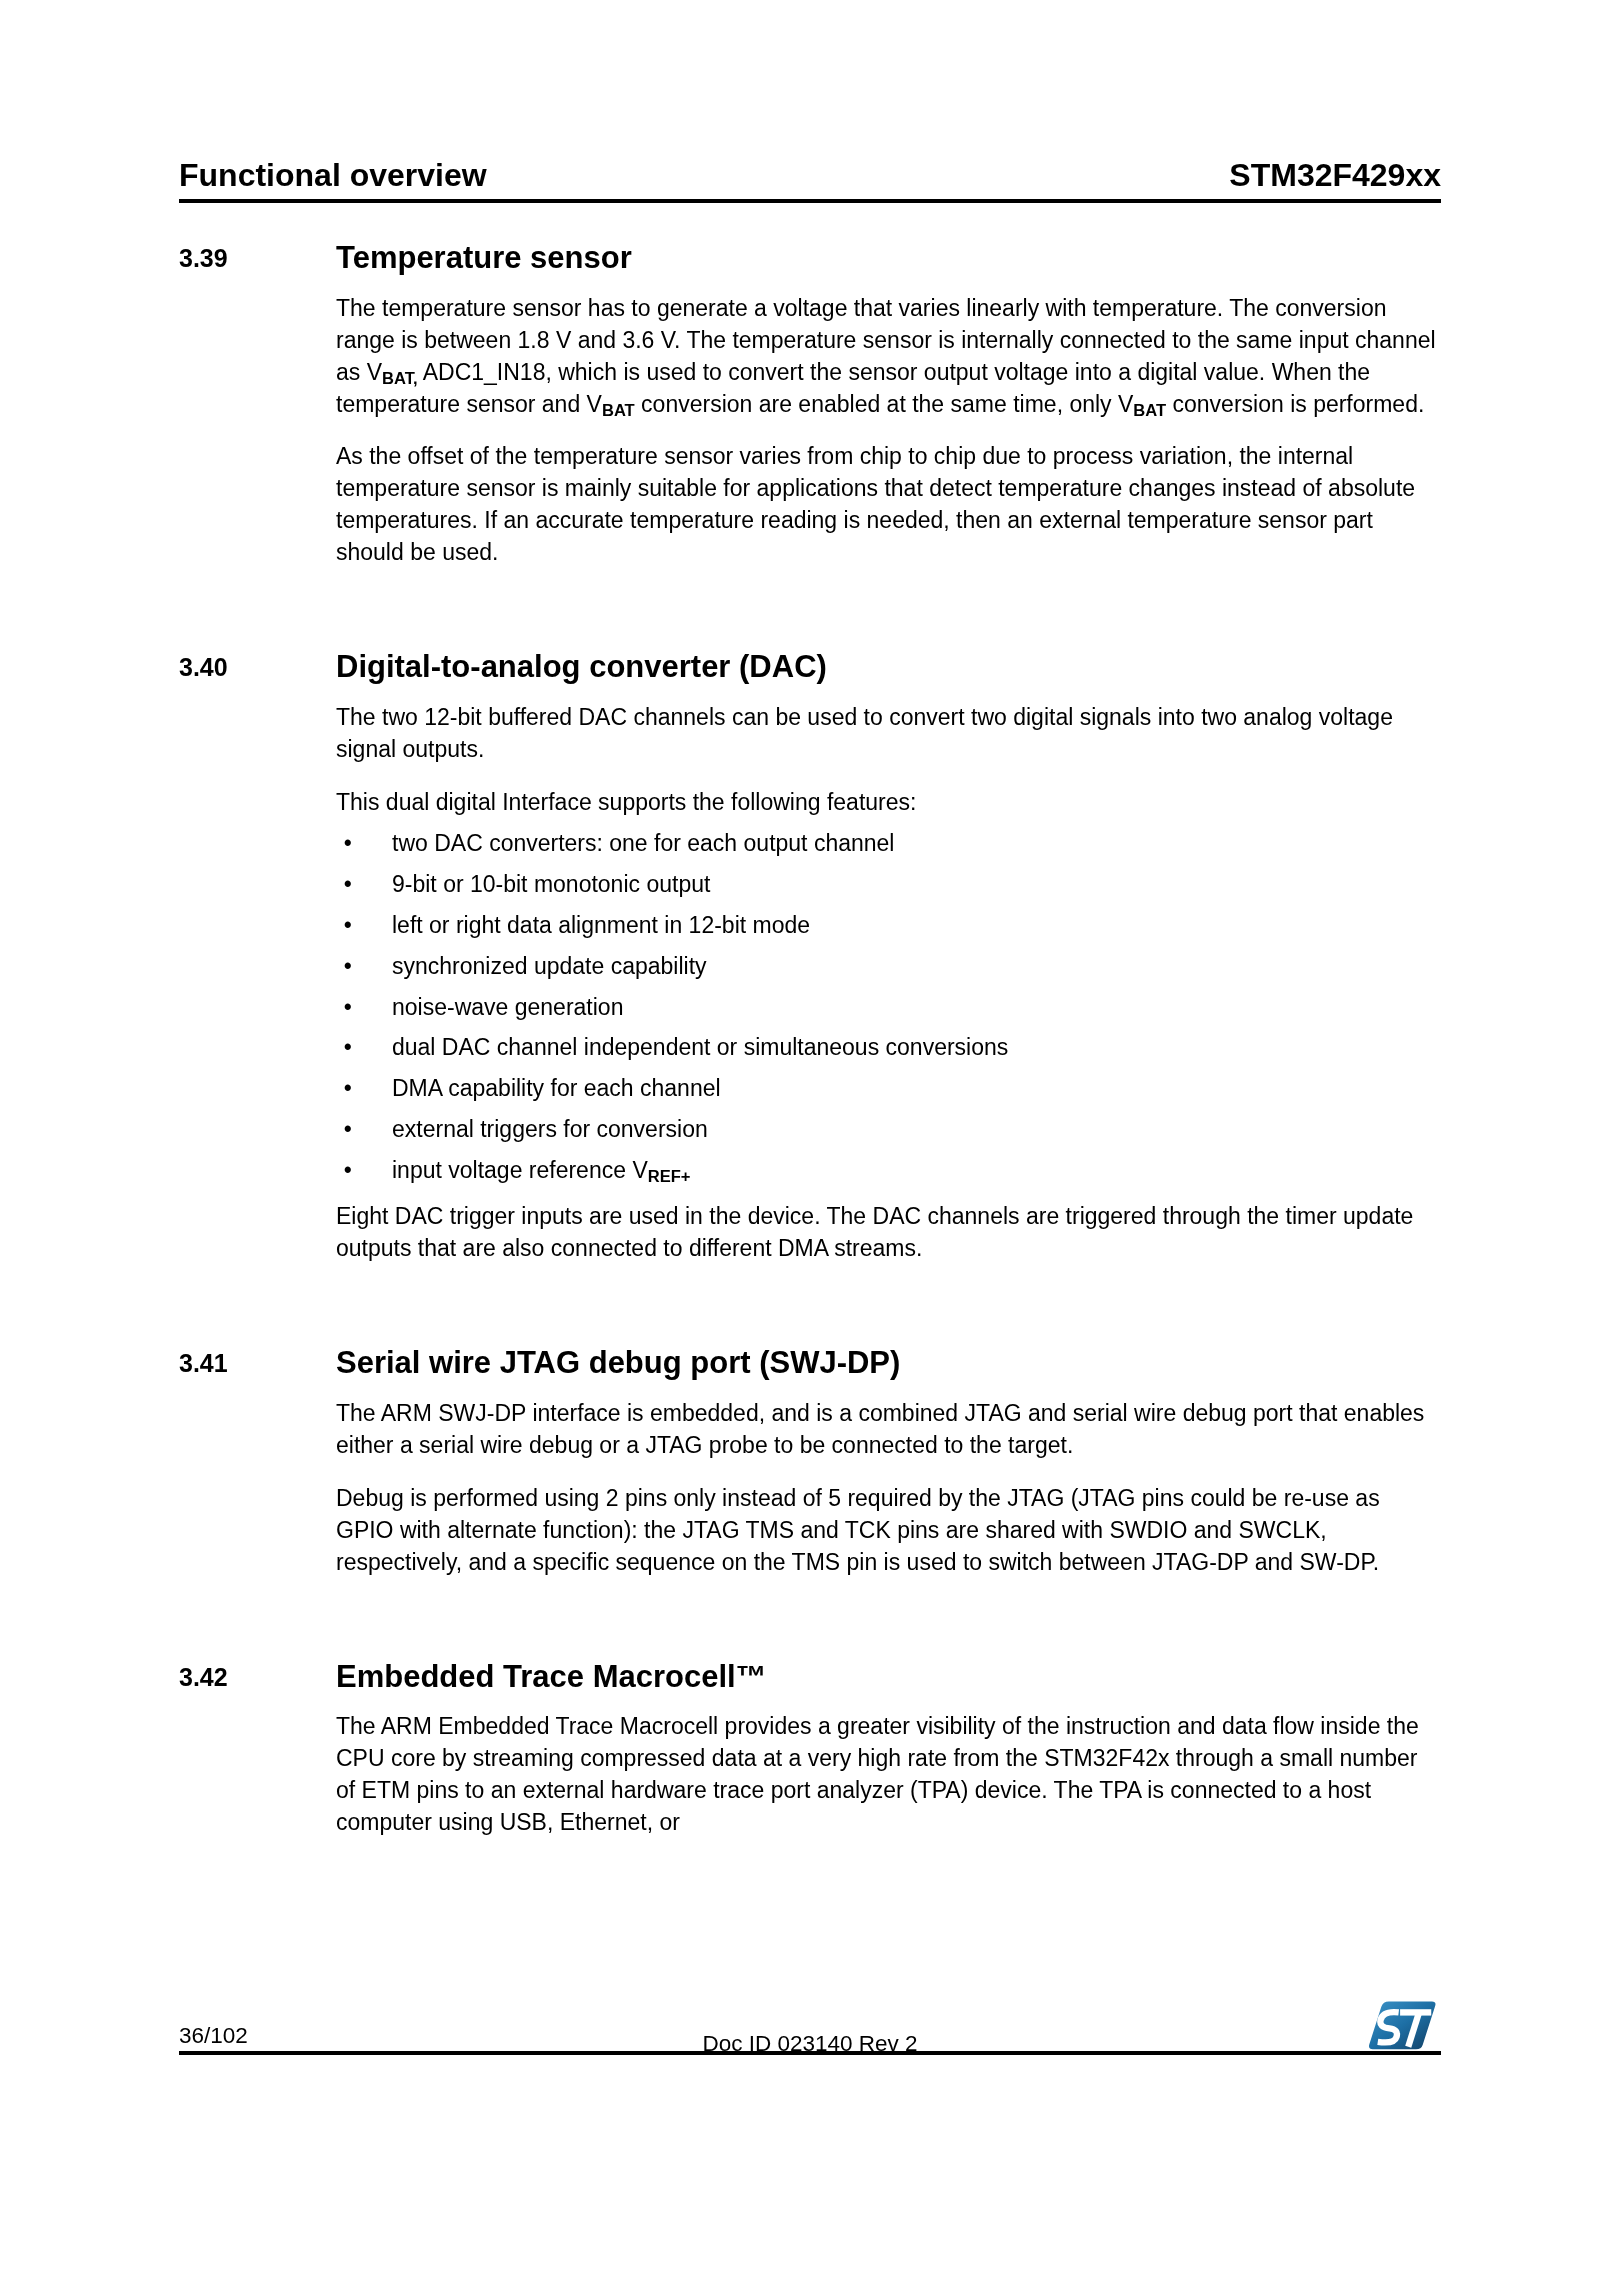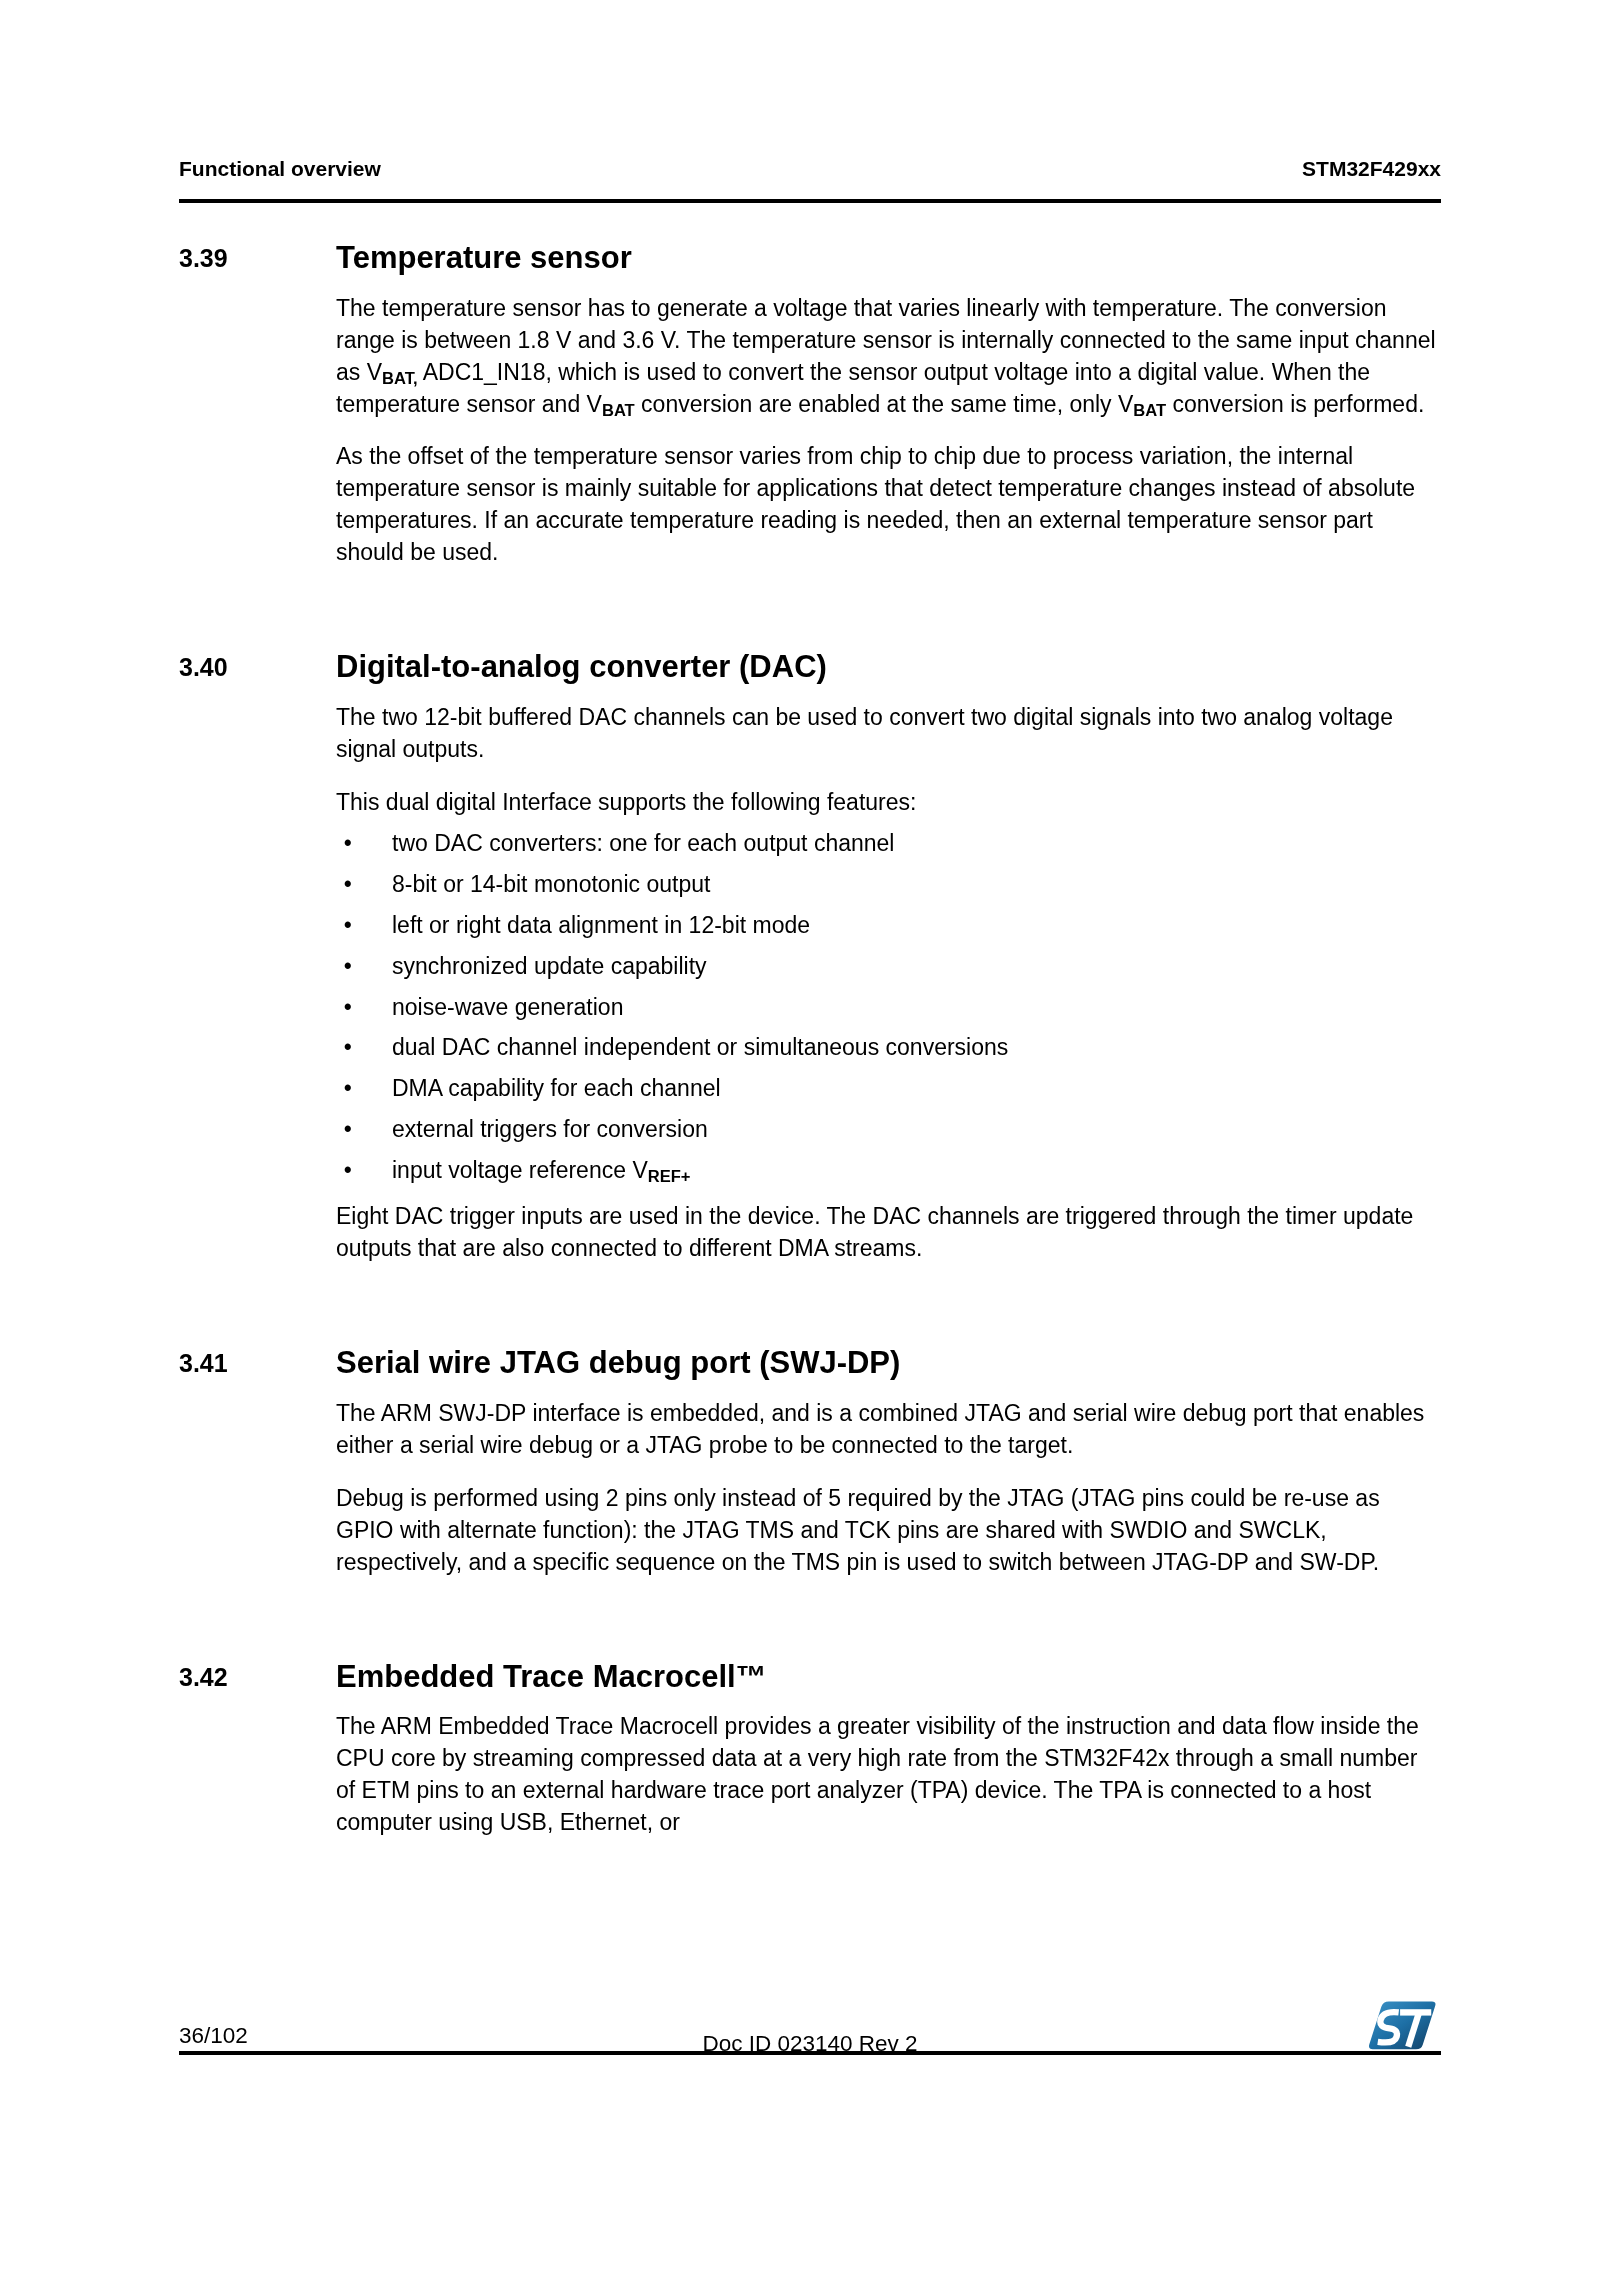--- a/index.html
+++ b/index.html
@@ -15,21 +15,21 @@
 
   
   .hdr {
     position: absolute;
     left: 179px;
     right: 179px;
     top: 157px;
     display: flex;
     justify-content: space-between;
     align-items: baseline;
-    font-size: 21px;
+    font-size: 32px;
     font-weight: bold;
   }
   .hdr-rule {
     position: absolute;
     left: 179px;
     right: 179px;
     top: 199px;
     height: 3.9px;
     background: #000000;
   }
@@ -133,21 +133,21 @@
         <p>The temperature sensor has to generate a voltage that varies linearly with temperature. The conversion range is between 1.8 V and 3.6 V. The temperature sensor is internally connected to the same input channel as V<sub>BAT,</sub> ADC1_IN18, which is used to convert the sensor output voltage into a digital value. When the temperature sensor and V<sub>BAT</sub> conversion are enabled at the same time, only V<sub>BAT</sub> conversion is performed.</p>
         <p>As the offset of the temperature sensor varies from chip to chip due to process variation, the internal temperature sensor is mainly suitable for applications that detect temperature changes instead of absolute temperatures. If an accurate temperature reading is needed, then an external temperature sensor part should be used.</p>
       </section>
       <section class="section">
         <div class="sec-num">3.40</div>
         <h2 class="sec-title">Digital-to-analog converter (DAC)</h2>
         <p>The two 12-bit buffered DAC channels can be used to convert two digital signals into two analog voltage signal outputs.</p>
         <p class="list-intro">This dual digital Interface supports the following features:</p>
         <ul>
           <li>two DAC converters: one for each output channel</li>
-          <li>8-bit or 14-bit monotonic output</li>
+          <li>9-bit or 10-bit monotonic output</li>
           <li>left or right data alignment in 12-bit mode</li>
           <li>synchronized update capability</li>
           <li>noise-wave generation</li>
           <li>dual DAC channel independent or simultaneous conversions</li>
           <li>DMA capability for each channel</li>
           <li>external triggers for conversion</li>
           <li>input voltage reference V<sub>REF+</sub></li>
         </ul>
         <p>Eight DAC trigger inputs are used in the device. The DAC channels are triggered through the timer update outputs that are also connected to different DMA streams.</p>
       </section>

